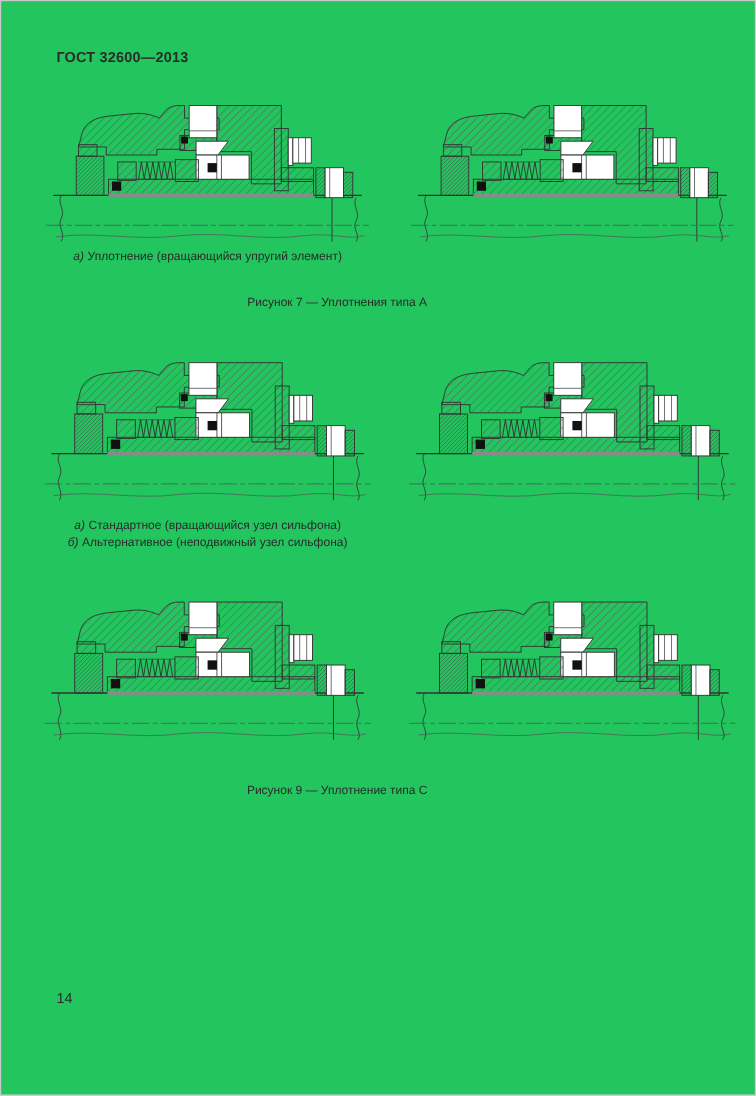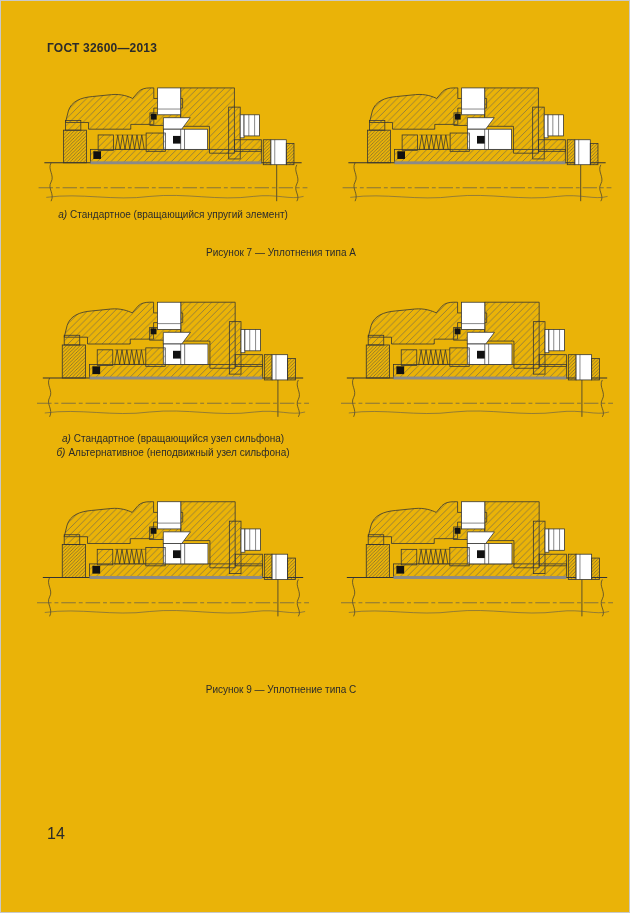--- a/index.html
+++ b/index.html
@@ -1,35 +1,35 @@
 <!DOCTYPE html>
 <html><head>
 <meta charset="utf-8">
 <style>
   html,body{margin:0;padding:0;background:#ffffff;}
   .page{
-    position:relative;width:630px;height:913px;background:#eab308;
+    position:relative;width:630px;height:913px;background:#22c55e;
     font-family:"Liberation Sans",sans-serif;color:#2b2b2b;
     box-sizing:border-box;border:1px solid #c9c9c9;overflow:hidden;
   }
   .doc-header{position:absolute;left:46px;top:40px;font-size:12px;font-weight:bold;letter-spacing:.2px;}
   .drawrow{position:absolute;left:36px;width:576px;display:flex;justify-content:space-between;}
   .panel{width:272px;height:100%;}
   svg.seal{width:100%;height:100%;display:block;}
   .caprow{position:absolute;left:36px;width:576px;display:flex;justify-content:space-between;}
   .cap{width:272px;text-align:center;font-size:10px;line-height:1.4;}
   .cap .pfx{font-style:italic;margin-right:3px;}
   .cap.narrow{padding:0 30px;box-sizing:border-box;}
   .figlabel{position:absolute;left:0;width:560px;text-align:center;font-size:10px;}
-  .pagenum{position:absolute;left:46px;top:824px;font-size:16px;}
+  .pagenum{position:absolute;left:46px;top:824px;font-size:12px;}
   .defs-holder{position:absolute;width:0;height:0;overflow:hidden;}
   
   #f7-draw{top:85px;height:120px;}  #f7-cap{top:207px;}  #f7-label{top:246px;}
   #f8-draw{top:292px;height:136px;} #f8-cap{top:431px;flex-direction:column;}  #f8-label{top:455px;}
-  #f9-draw{top:496px;height:127px;} #f9-cap{top:628px;}  #f9-label{top:683px;}
+  #f9-draw{top:496px;height:127px;} #f9-cap{top:628px;}  #f9-label{top:653px;}
 </style>
 </head>
 <body>
 
 <svg class="defs-holder" aria-hidden="true">
   <defs>
     <pattern id="ht" width="7" height="7" patternUnits="userSpaceOnUse">
       <path d="M0,7 L7,0 M-1.75,1.75 L1.75,-1.75 M5.25,8.75 L8.75,5.25" stroke="#5a5a5a" stroke-width="0.6" fill="none"></path>
     </pattern>
     <pattern id="hd" width="3.5" height="3.5" patternUnits="userSpaceOnUse">
@@ -93,21 +93,21 @@
         </svg>
     </div>
     <div class="panel">
       <svg class="seal" viewBox="0 0 280 125" preserveAspectRatio="xMidYMid meet">
           <use href="#seal"></use>
         </svg>
     </div>
   </div>
   <div class="caprow" id="f7-cap">
     <div class="cap">
-      <span class="pfx">а)</span><span>Стандартное (вращающийся упругий элемент)</span>
+      <span class="pfx">а)</span><span>Уплотнение (вращающийся упругий элемент)</span>
     </div>
   </div>
   <div class="figlabel" id="f7-label">Рисунок 7 — Уплотнения типа А</div>
 
   <div class="drawrow" id="f8-draw">
     <div class="panel">
       <svg class="seal" viewBox="0 0 280 125" preserveAspectRatio="xMidYMid meet">
           <use href="#seal"></use>
         </svg>
     </div>

